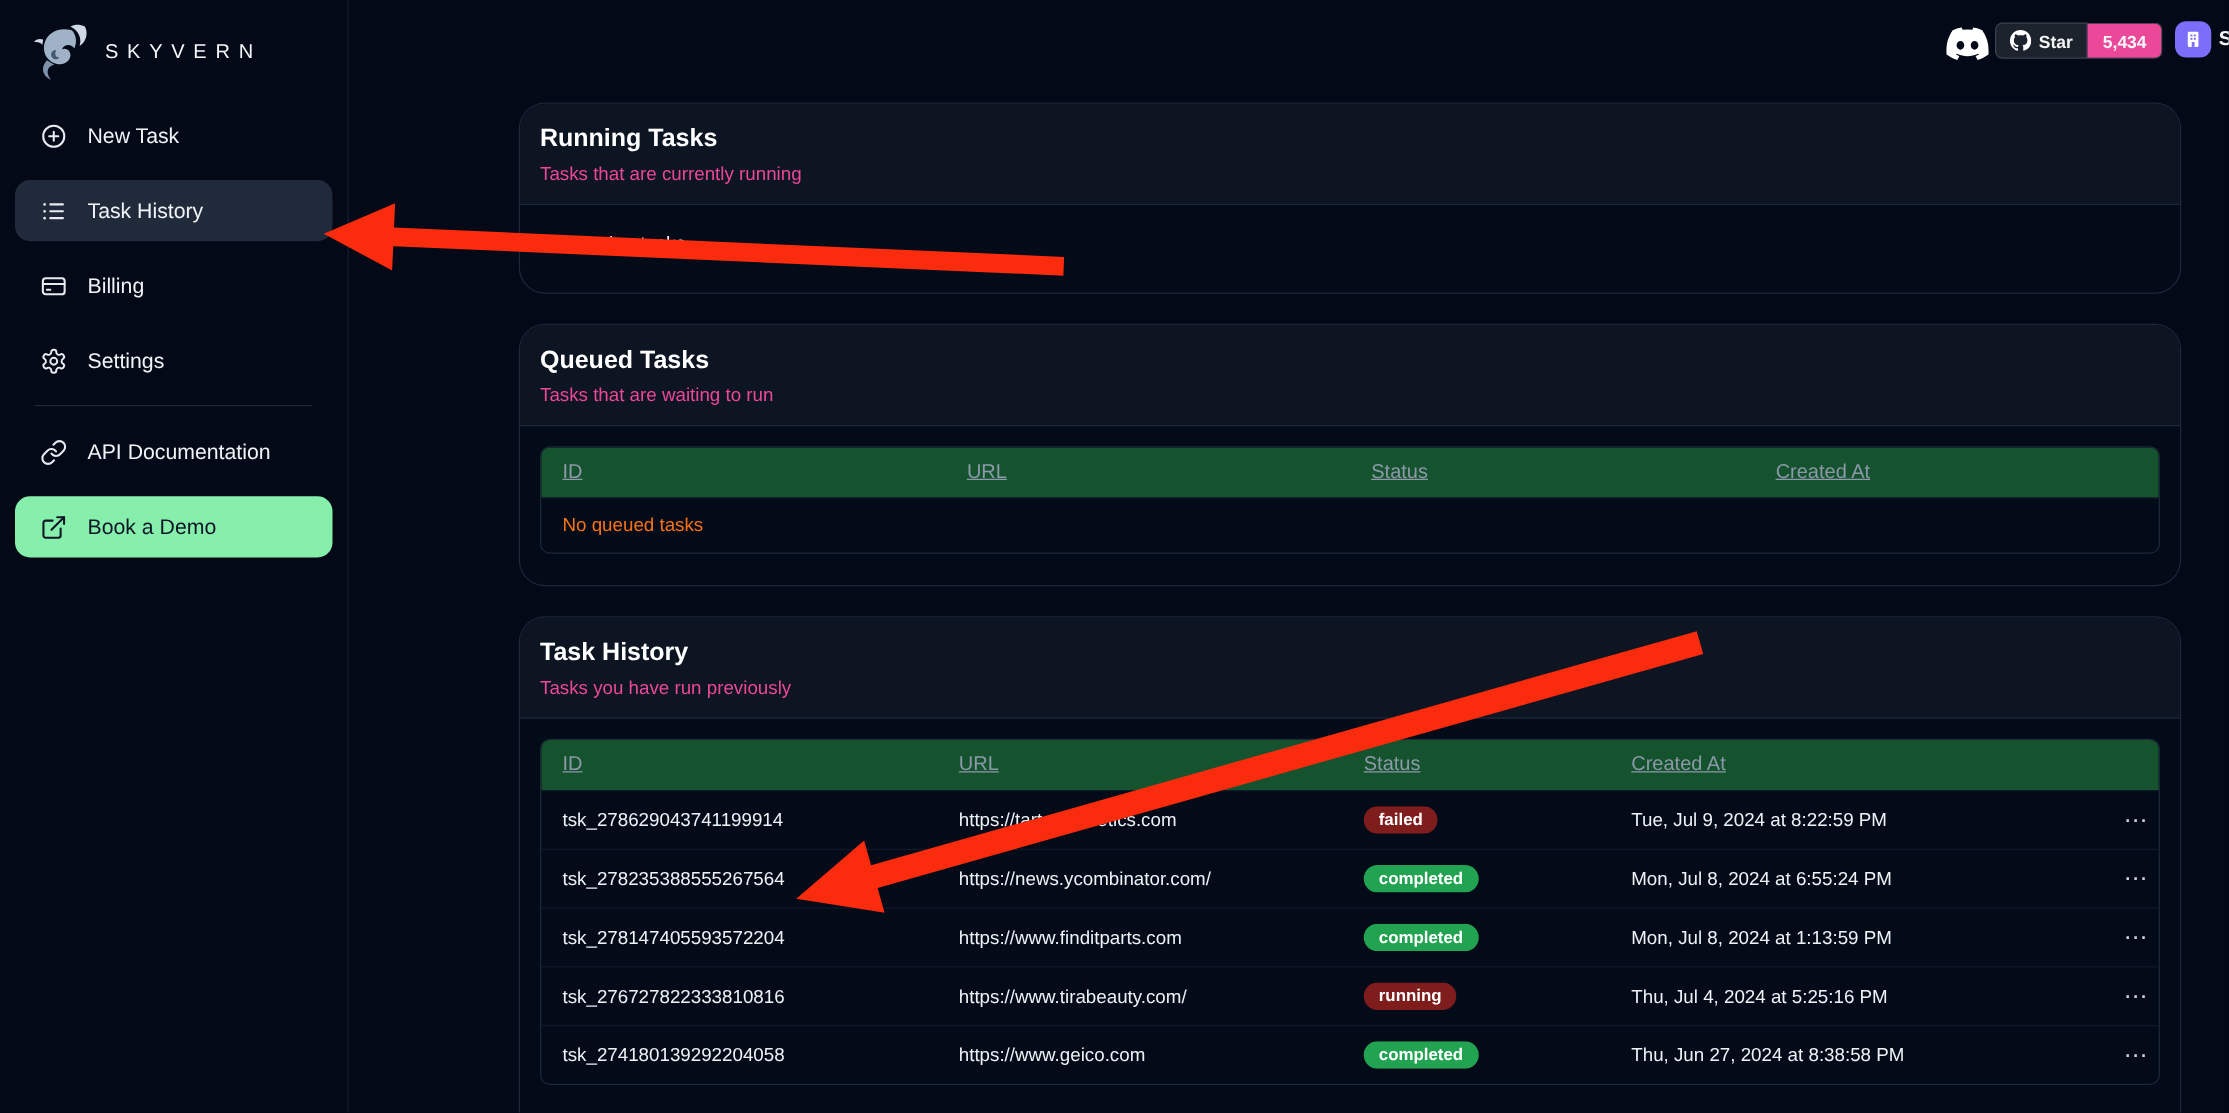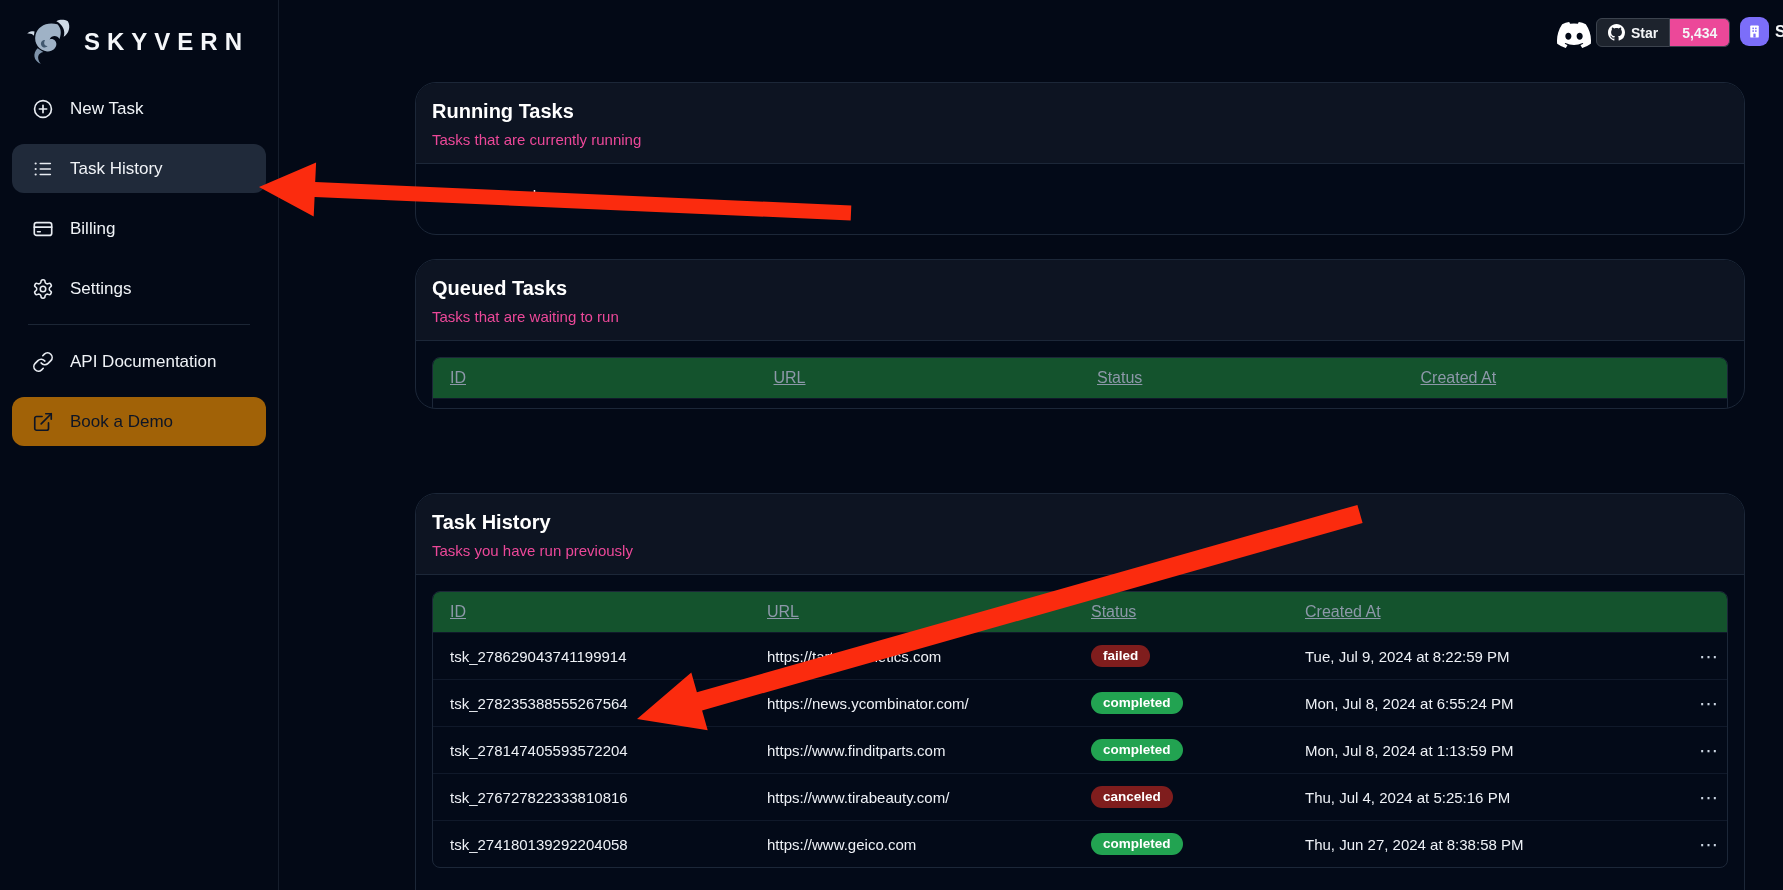--- a/index.html
+++ b/index.html
@@ -10,31 +10,31 @@
     font-family:"Liberation Sans", sans-serif;
   }
   svg { display:block; }
 
   
   .sidebar {
     position:absolute; left:0; top:0; width:279px; height:890px;
     border-right:1px solid #161e2c; background:#030916; z-index:5;
   }
   .logo-row { display:flex; align-items:center; gap:12px; padding:10px 0 0 22px; height:74px; }
-  .brand-text { color:#f5f7fa; font-size:24px; letter-spacing:7px; font-weight:700; }
+  .brand-text { color:#f5f7fa; font-size:16px; letter-spacing:7px; font-weight:400; }
   .nav { padding:10px 12px 4px 12px; }
   .nav-item {
     display:flex; align-items:center; gap:16px; height:49px; padding:0 0 0 20px;
     margin-bottom:11px; border-radius:12px; font-size:17px; color:#f0f3f7; cursor:pointer;
   }
   .nav-item.active { background:#202a3a; }
   .nav-item .nicon { width:22px; height:22px; color:#e8ecf2; flex:0 0 auto; }
   .nav-divider { border:none; border-top:1px solid #1c2635; margin:2px 16px 12px 16px; }
   .nav-item.button {
-    background:#a16207; color:#0d1526; font-weight:500;
+    background:#86efac; color:#0d1526; font-weight:500;
   }
   .nav-item.button .nicon { color:#0d1526; }
 
   
   .topbar { position:absolute; left:279px; top:0; right:0; height:66px; z-index:6; }
   .discord { position:absolute; left:1278px; top:18px; width:34px; height:30px; color:#ffffff; cursor:pointer; }
   .gh-widget { position:absolute; left:1317px; top:18px; display:flex; height:29px; cursor:pointer; }
   .gh-star {
     display:flex; align-items:center; gap:6px; padding:0 11px;
     background:#1d232d; border:1px solid #3c434e; border-radius:6px 0 0 6px;
@@ -56,21 +56,21 @@
 
   
   .card {
     position:absolute; left:415px; width:1330px;
     background:#030a18; border:1px solid #1c2738; border-radius:21px; overflow:hidden;
   }
   .card-header { background:#0d1422; border-bottom:1px solid #1c2738; padding:17px 16px 15px 16px; }
   .card-title { font-size:20px; font-weight:700; color:#ffffff; }
   .card-sub { margin-top:8px; font-size:15px; color:#ec4899; }
   .card-running { top:82px;  height:153px; }
-  .card-queued  { top:259px; height:150px; }
+  .card-queued  { top:259px; height:210px; }
   .card-history { top:493px; height:430px; }
   .empty-line { padding:23px 16px; font-size:15.5px; color:#f1f4f8; }
 
   .table { margin:16px; border:1px solid #1c2738; border-radius:8px; overflow:hidden; }
   .thead { display:grid; align-items:center; height:40px; background:#14532d; color:#8d98a9; font-size:16px;text-decoration:underline; }
   .grid4 { grid-template-columns:1fr 1fr 1fr 1fr; }
   .grid5 { grid-template-columns:317px 324px 214px 394px 49px; }
   .cell { padding:0 17px; white-space:nowrap; overflow:hidden; }
   .trow {
     display:grid; align-items:center; height:47px; border-top:1px solid #10192a;
@@ -271,21 +271,21 @@
           <span class="badge badge-completed">completed</span>
         </div>
         <div class="cell">Mon, Jul 8, 2024 at 1:13:59 PM</div>
         <div class="cell row-actions">⋯</div>
       </div>
 
       <div class="trow grid5">
         <div class="cell">tsk_276727822333810816</div>
         <div class="cell">https://www.tirabeauty.com/</div>
         <div class="cell">
-          <span class="badge badge-canceled">canceled</span>
+          <span class="badge badge-canceled">running</span>
         </div>
         <div class="cell">Thu, Jul 4, 2024 at 5:25:16 PM</div>
         <div class="cell row-actions">⋯</div>
       </div>
 
       <div class="trow grid5">
         <div class="cell">tsk_274180139292204058</div>
         <div class="cell">https://www.geico.com</div>
         <div class="cell">
           <span class="badge badge-completed">completed</span>

